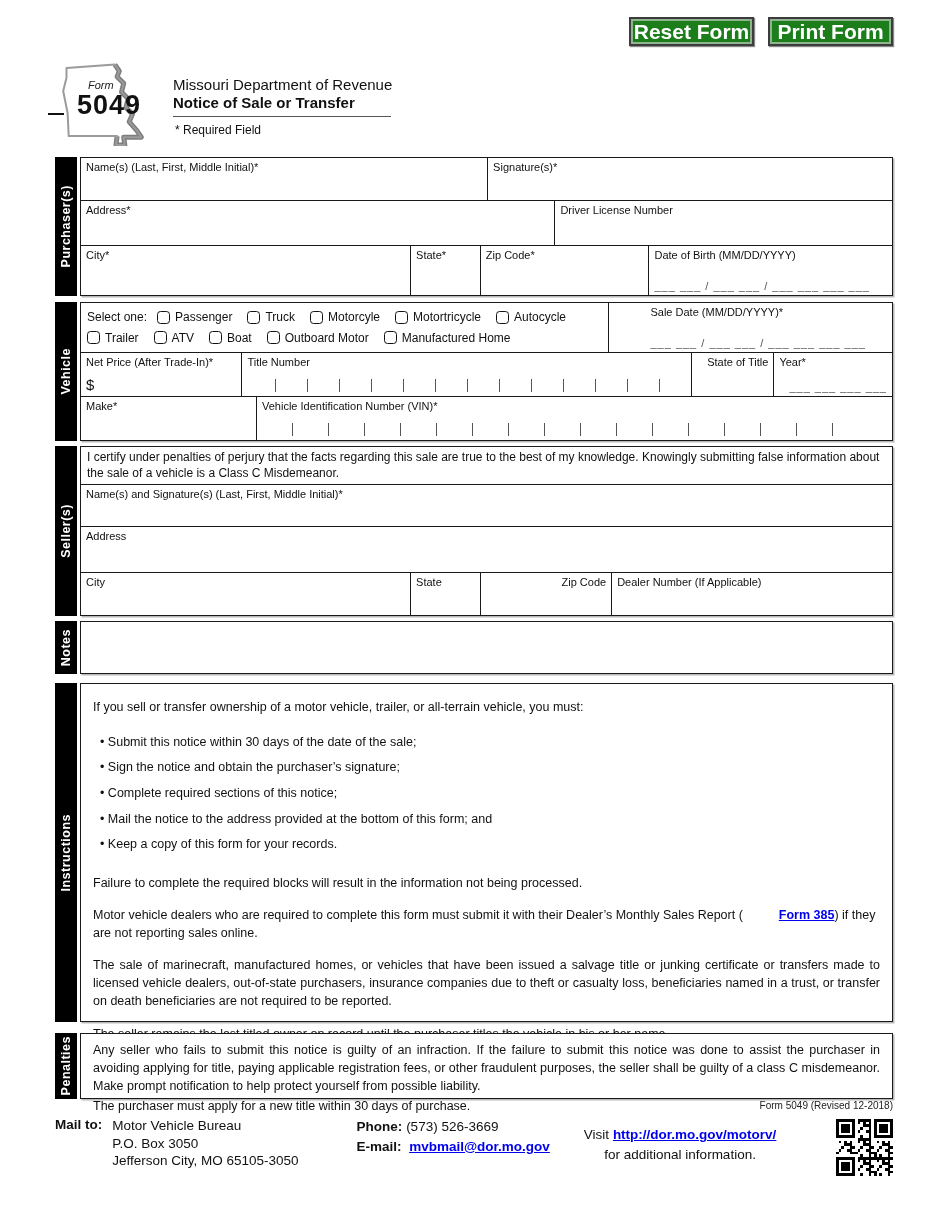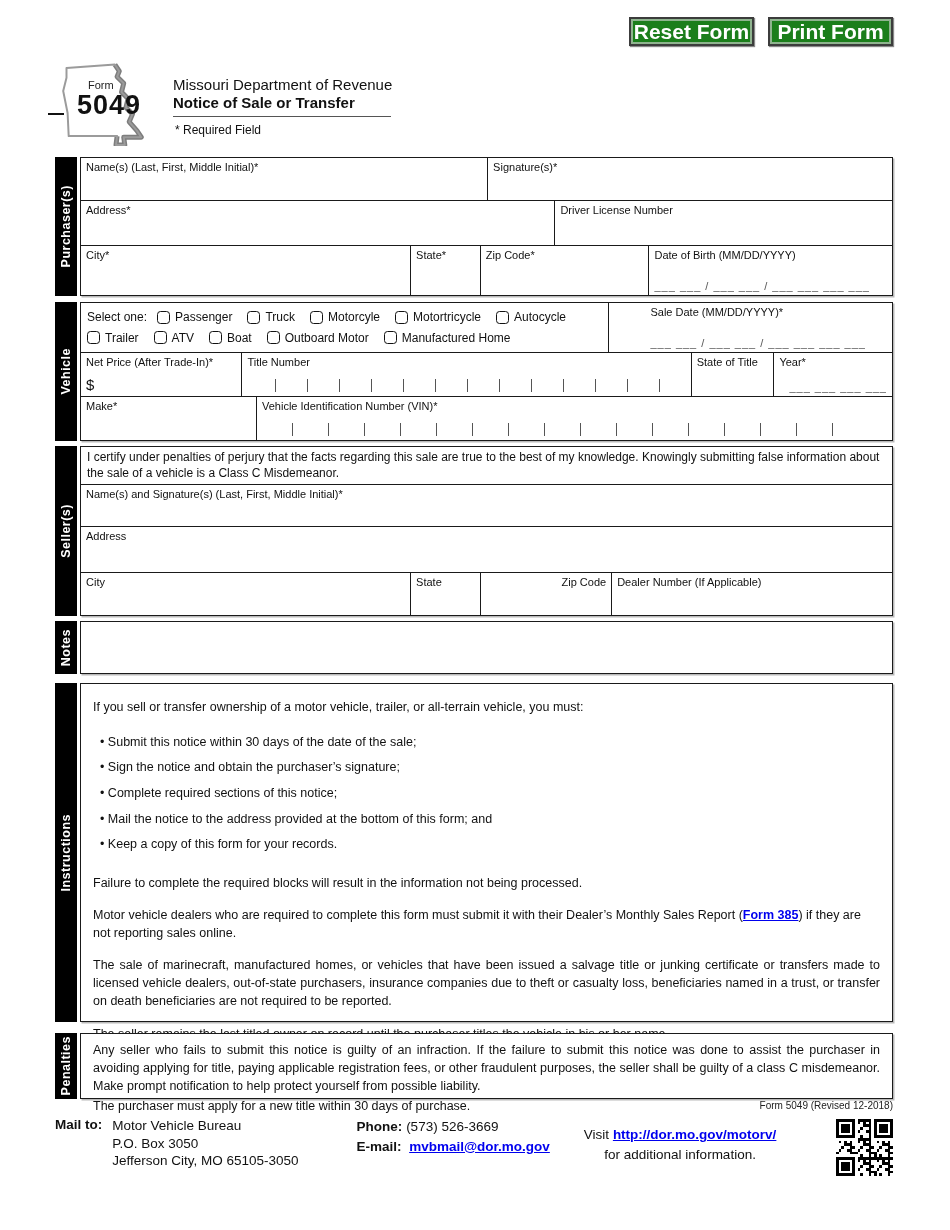--- a/index.html
+++ b/index.html
@@ -11,21 +11,21 @@
   .top-buttons { position:absolute; top:17px; right:57px; display:flex; gap:14px; }
   .gbtn { width:125px; height:29px; background:#1b7e1b; color:#fff; font-family:"Liberation Sans",sans-serif;
           font-weight:bold; font-size:21px; border:2px solid #3c3c3c; box-shadow:inset 0 0 0 2px #8fb48f, 1px 1px 1px #888;
           cursor:pointer; }
 
   
   .reg-mark { position:absolute; left:48px; top:113px; width:16px; border-top:2.5px solid #111; }
   .form-header { position:absolute; left:55px; top:58px; display:flex; }
   .logo { position:relative; width:100px; height:88px; }
   .logo svg { position:absolute; left:0; top:0; }
-  .logo .form-word { position:absolute; left:33px; top:21px; font-size:11px; color:#222; }
+  .logo .form-word { position:absolute; left:33px; top:21px; font-size:11px; color:#222;font-style:italic; }
   .logo .form-number { position:absolute; left:22px; top:32px; font-size:27px; font-weight:bold; letter-spacing:1px; color:#111; }
   .titles { margin-left:18px; padding-top:18px; }
   .agency { font-size:15px; color:#111; }
   .form-title { font-size:15px; font-weight:bold; margin-top:1px; }
   .title-rule { width:218px; border:none; border-top:1.5px solid #555; margin:5px 0 6px; }
   .required-note { font-size:12px; margin-left:2px; }
 
   
   .section { position:absolute; left:55px; display:flex; width:838px; }
   .side-label { width:22px; background:#000; display:flex; align-items:center; justify-content:center; margin-right:3px; flex:none; }
@@ -51,42 +51,42 @@
   .chk-lab { font-size:12px; }
 
   
   .text-box { padding:7px 12px 6px; font-size:12.5px; line-height:1.45; }
   .instr p { margin:7px 0; }
   .instr ul { list-style:none; margin:2px 0 6px 7px; }
   .instr li { margin:7.5px 0; }
   .instr li::before { content:"•  "; }
   .just { text-align:justify; }
   .certify { padding:3px 6px; font-size:12px; line-height:1.3; border-bottom:1px solid #1a1a1a; }
-  a.form-link { color:#0000ee; font-weight:bold; text-decoration:underline; cursor:pointer; }
+  a.form-link { color:#0000ee; font-weight:bold; text-decoration:underline; cursor:pointer;margin-left:36px; }
 
   
   .revision { position:absolute; right:57px; top:1100px; font-size:10px; color:#222; }
   .footer { position:absolute; left:55px; top:1117px; width:838px; display:flex;justify-content:flex-end; }
   .mailto-label { font-weight:bold; font-size:13.5px; margin-right:10px; }
   .mail-lines { font-size:13.5px; line-height:1.3; }
   .contact { margin-left:58px; font-size:13.5px; line-height:1.45; }
   .contact b { font-weight:bold; }
   .visit { margin-left:34px; font-size:13.5px; line-height:1.5; padding-top:8px; }
   .visit .line2 { text-align:center; }
   a.blue-link { color:#0000ee; font-weight:bold; text-decoration:underline; cursor:pointer; }
   #qr { margin-left:auto; margin-top:2px; display:grid; grid-template-columns:repeat(21,1fr); grid-template-rows:repeat(21,1fr); width:57px; height:57px; }
   #qr div.on { background:#000; }
 
   
   .w-name { width:50.2%; } .w-sig { flex:1; }
   .w-addr { width:58.5%; } .w-dl { flex:1; }
   .w-city { width:40.7%; } .w-state { width:8.6%; } .w-zip-p { width:20.8%; } .w-dob { flex:1; }
   .w-zip-s { width:16.2%;align-items:flex-end; } .w-dealer { flex:1; }
   .w-saledate { width:30.4%; flex:none; }
-  .w-netprice { width:19.9%; } .w-titleno { width:55.4%; } .w-sot { width:10.2%; } .w-year { flex:1; }
+  .w-netprice { width:19.9%; } .w-titleno { width:55.4%; } .w-sot { width:10.2%;text-align:right; } .w-year { flex:1; }
   .w-make { width:21.7%; } .w-vin { flex:1; }
 </style>
 </head>
 <body>
 
 <div class="page">
 
   <div class="top-buttons">
     <button class="gbtn">Reset Form</button>
     <button class="gbtn">Print Form</button>

